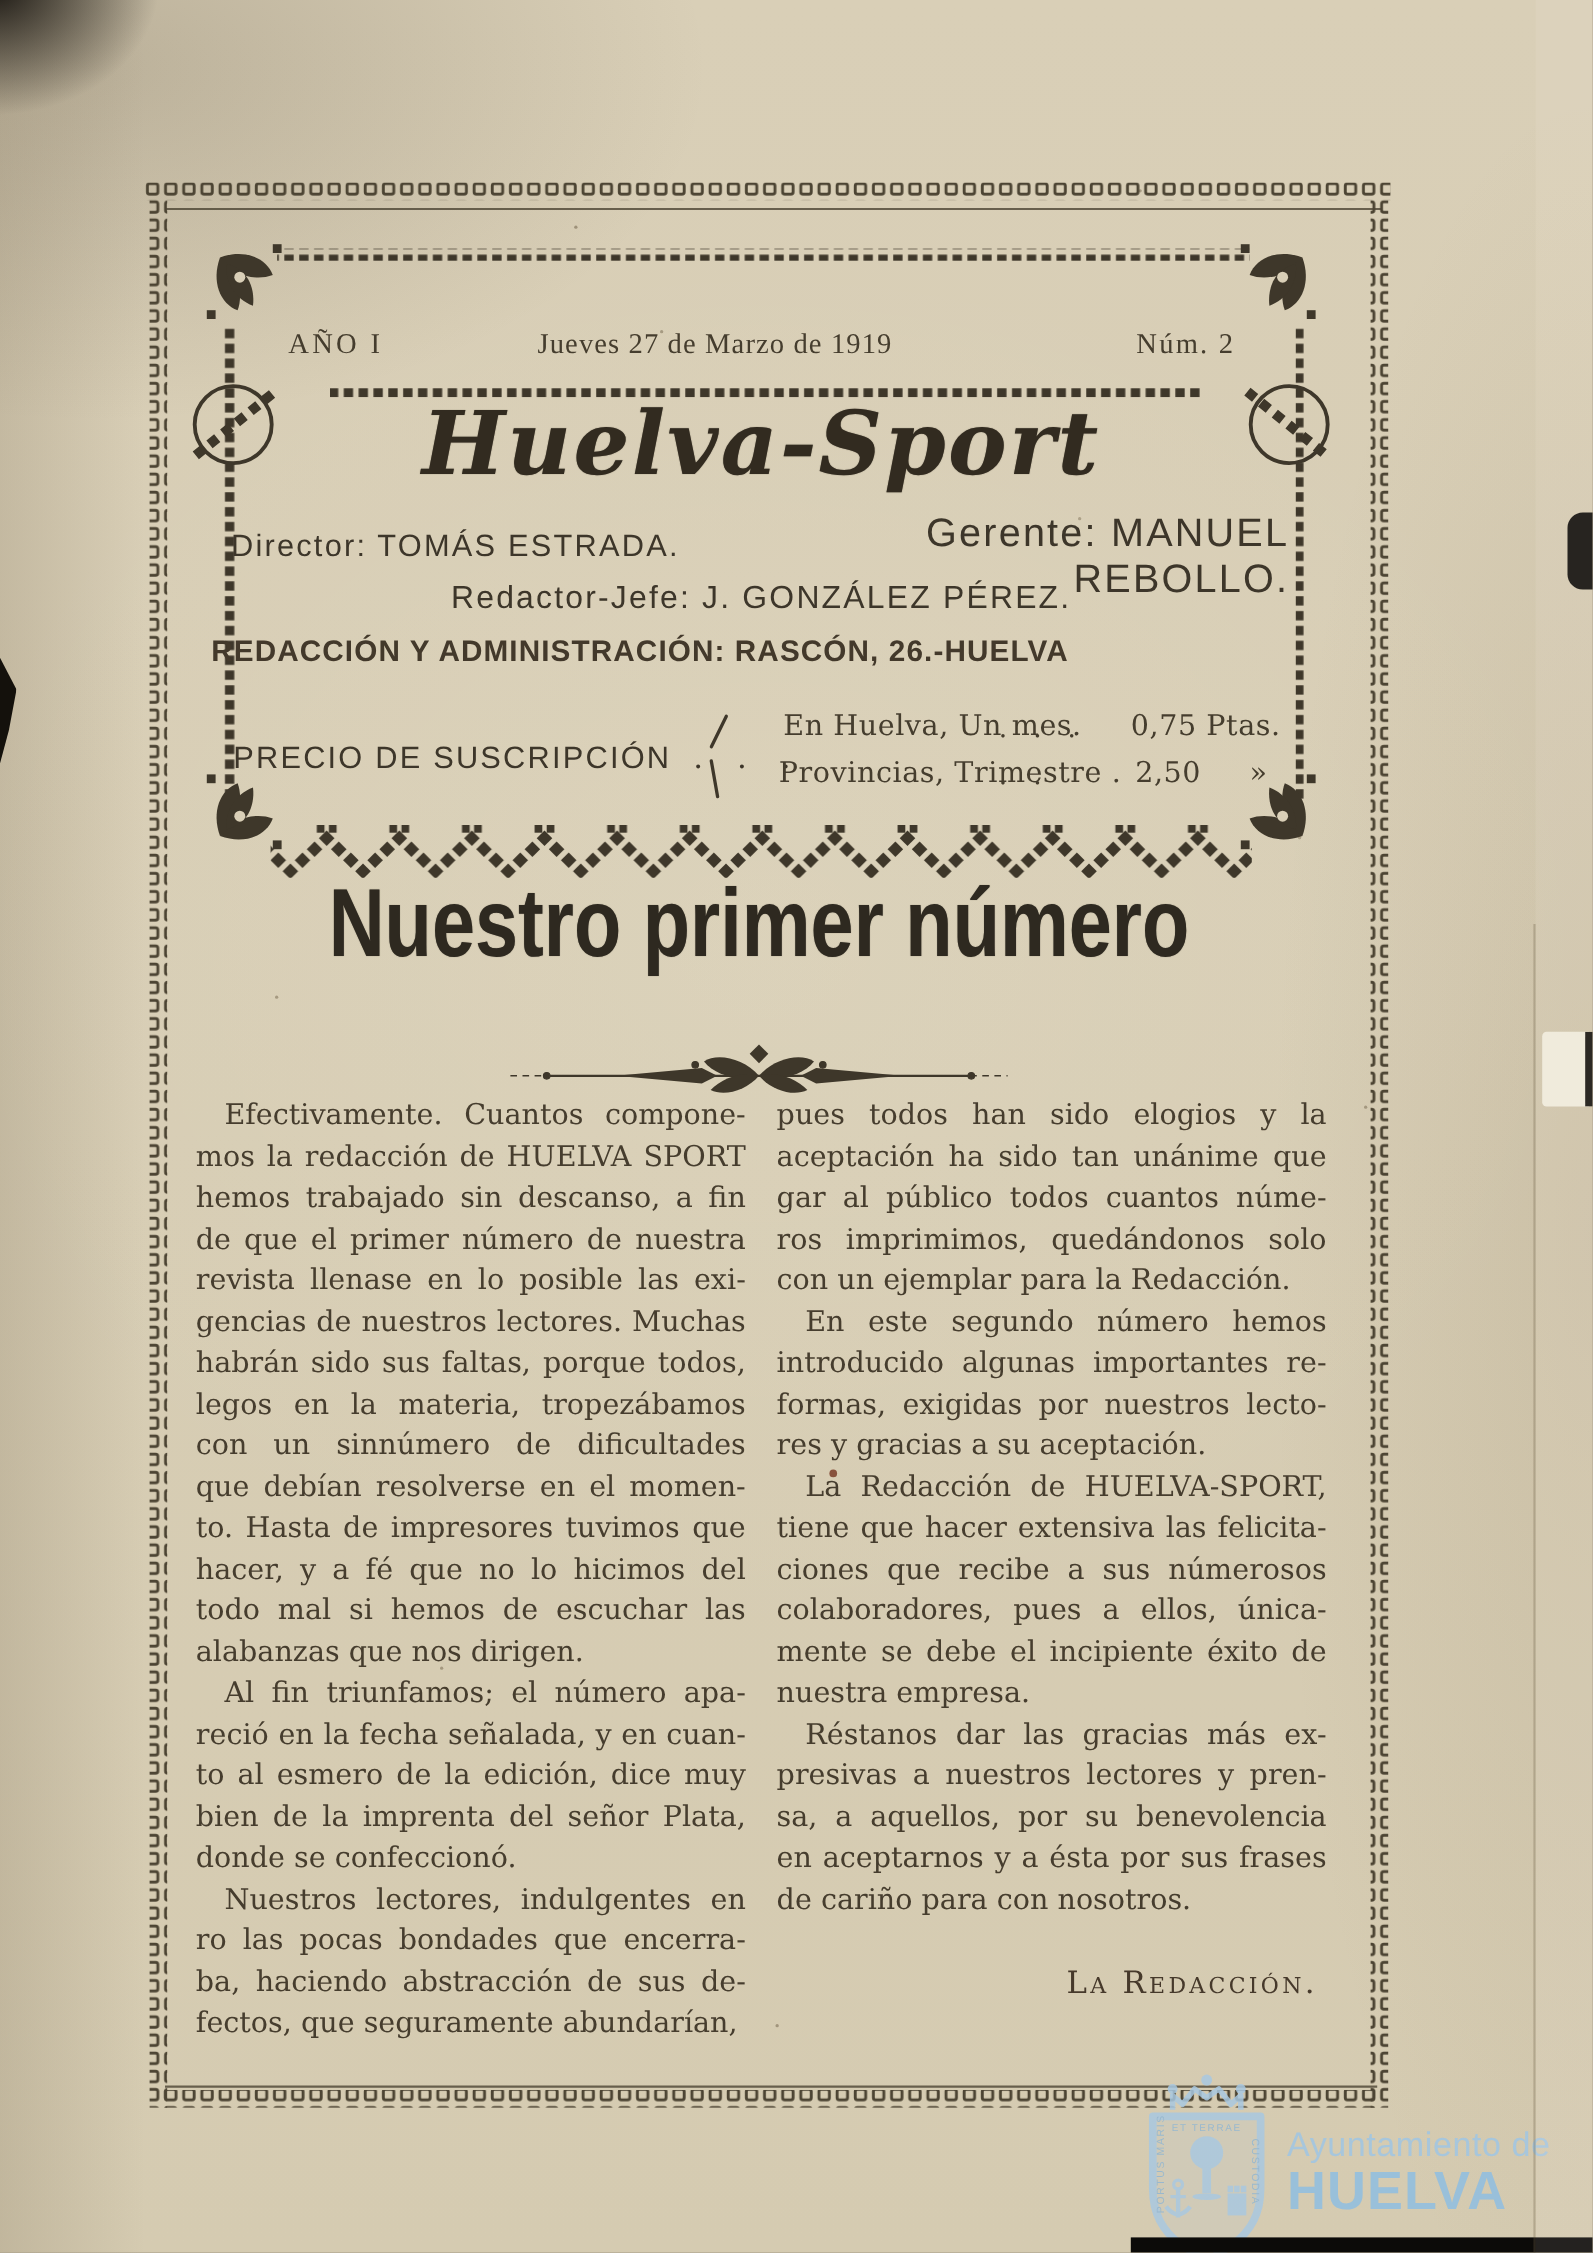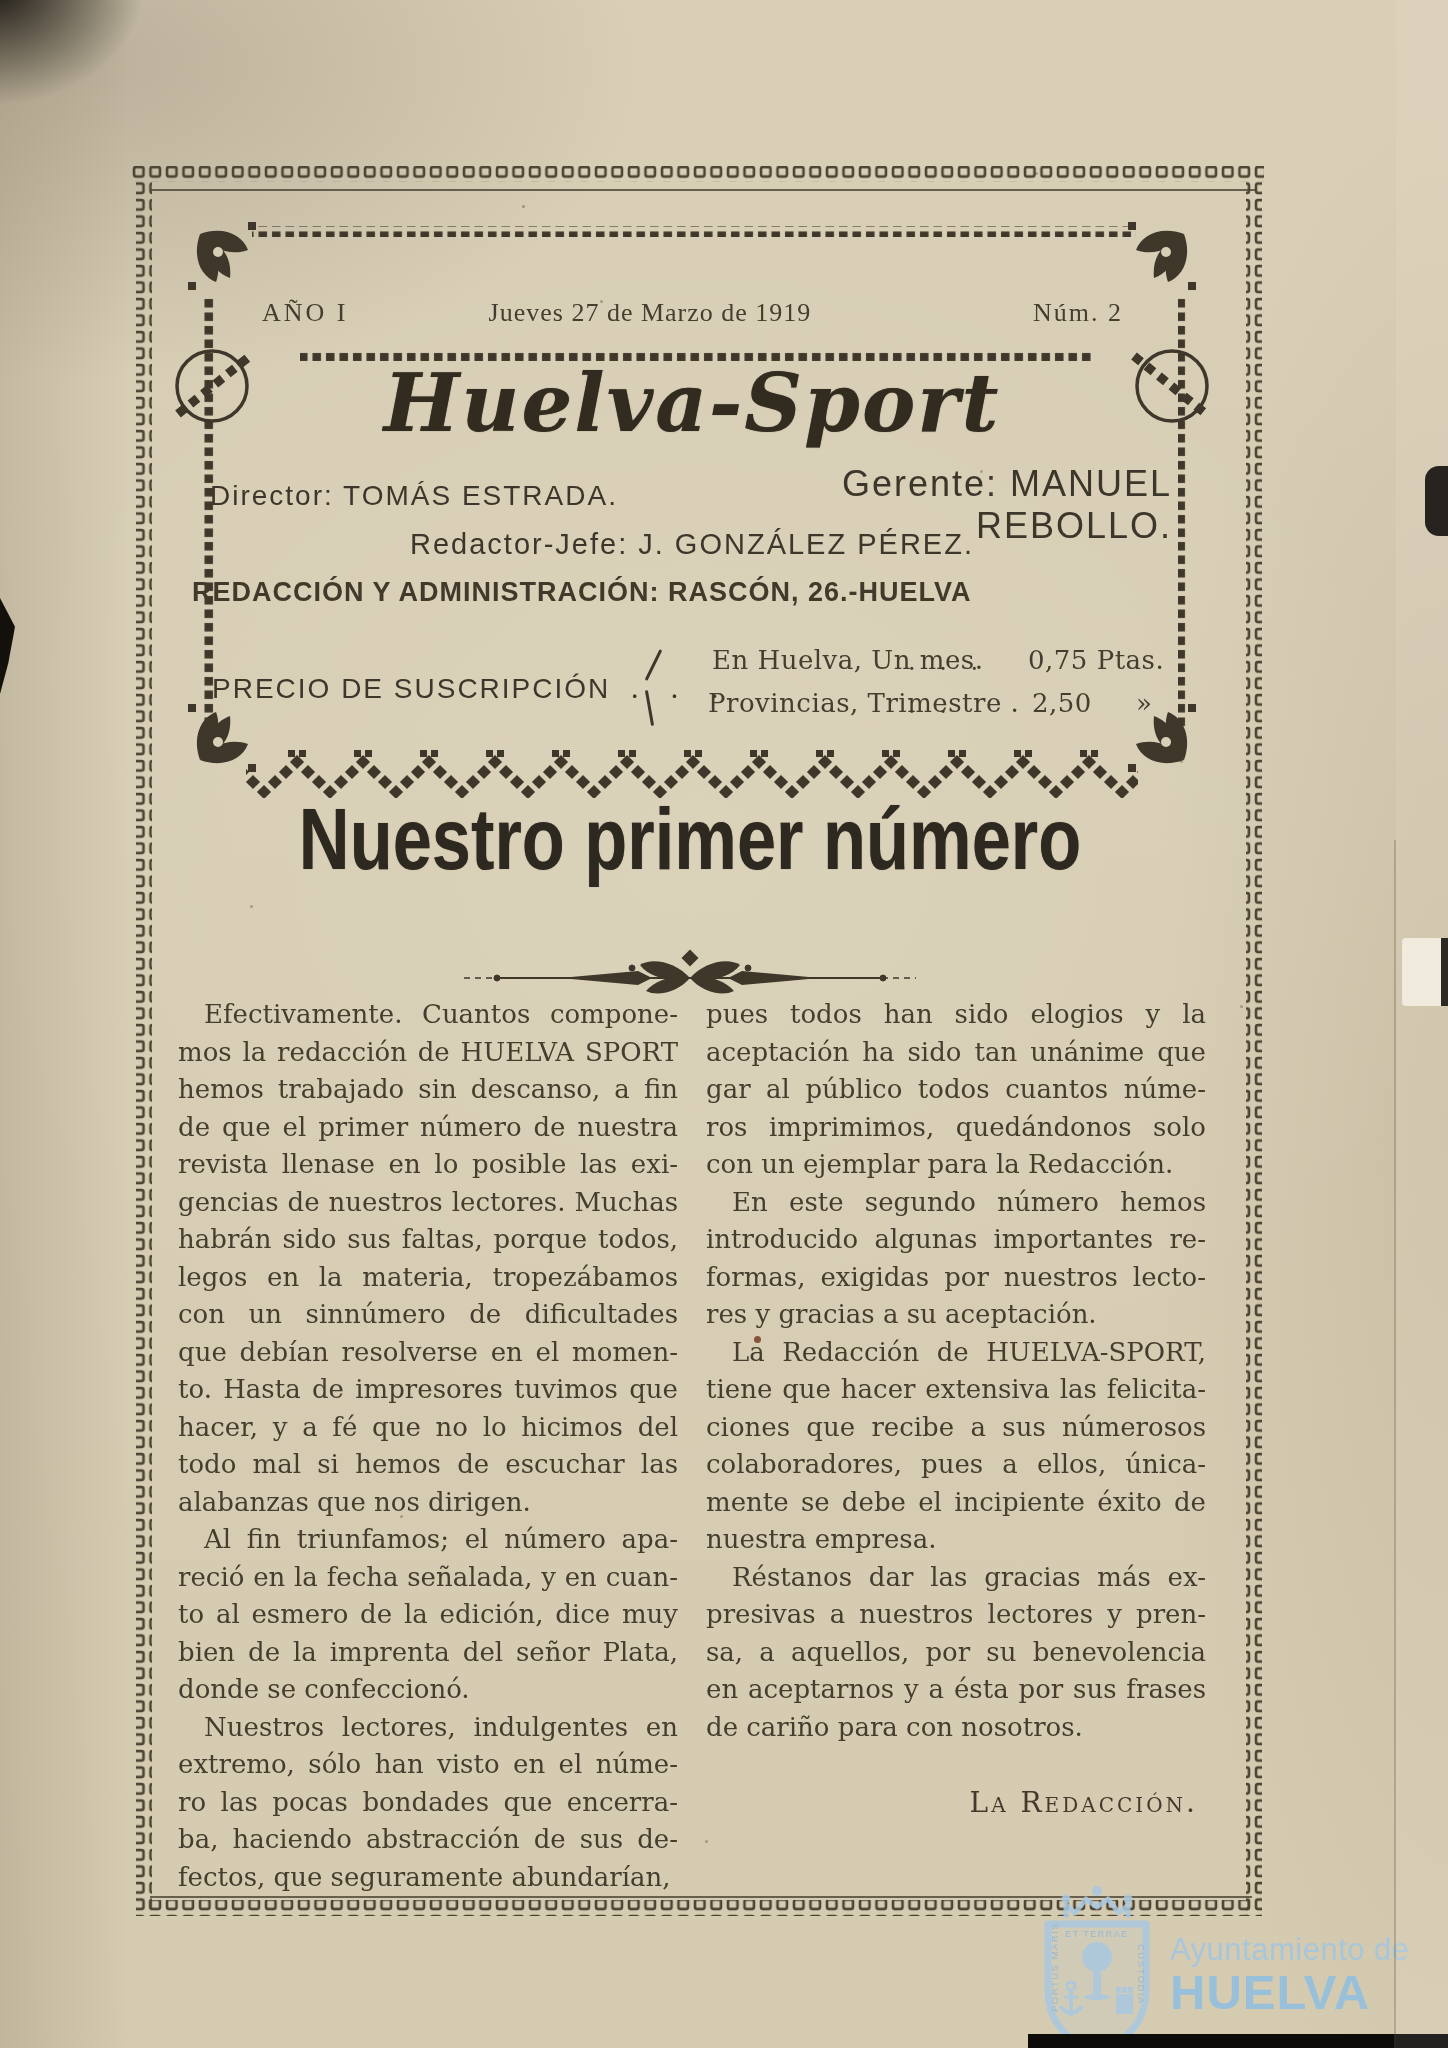--- a/index.html
+++ b/index.html
@@ -219,21 +219,20 @@
       <div class="bline">to. Hasta de impresores tuvimos que</div>
       <div class="bline">hacer, y a fé que no lo hicimos del</div>
       <div class="bline">todo mal si hemos de escuchar las</div>
       <div class="bline pe">alabanzas que nos dirigen.</div>
       <div class="bline ps">Al fin triunfamos; el número apa-</div>
       <div class="bline">reció en la fecha señalada, y en cuan-</div>
       <div class="bline">to al esmero de la edición, dice muy</div>
       <div class="bline">bien de la imprenta del señor Plata,</div>
       <div class="bline pe">donde se confeccionó.</div>
       <div class="bline ps">Nuestros lectores, indulgentes en</div>
-      <div class="bline">extremo, sólo han visto en el núme-</div>
       <div class="bline">ro las pocas bondades que encerra-</div>
       <div class="bline">ba, haciendo abstracción de sus de-</div>
       <div class="bline pe">fectos, que seguramente abundarían,</div>
     </div>
   <div class="col colR">
       <div class="bline">pues todos han sido elogios y la</div>
       <div class="bline">aceptación ha sido tan unánime que</div>
       <div class="bline">gar al público todos cuantos núme-</div>
       <div class="bline">ros imprimimos, quedándonos solo</div>
       <div class="bline pe">con un ejemplar para la Redacción.</div>

